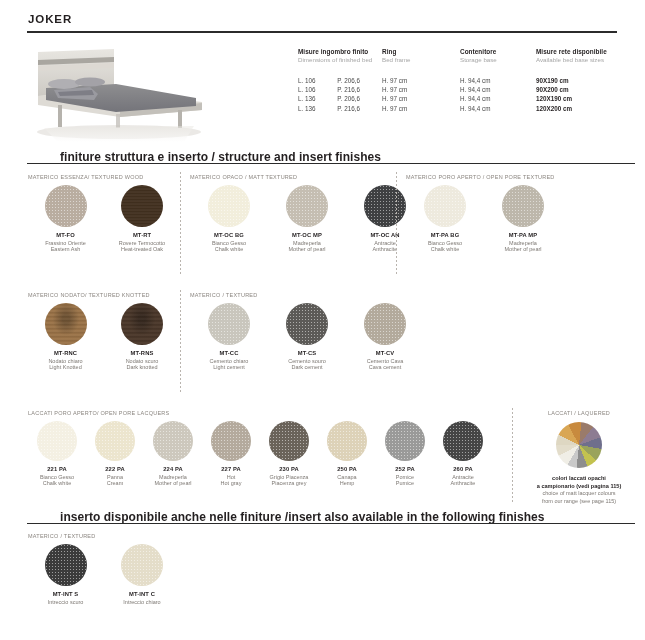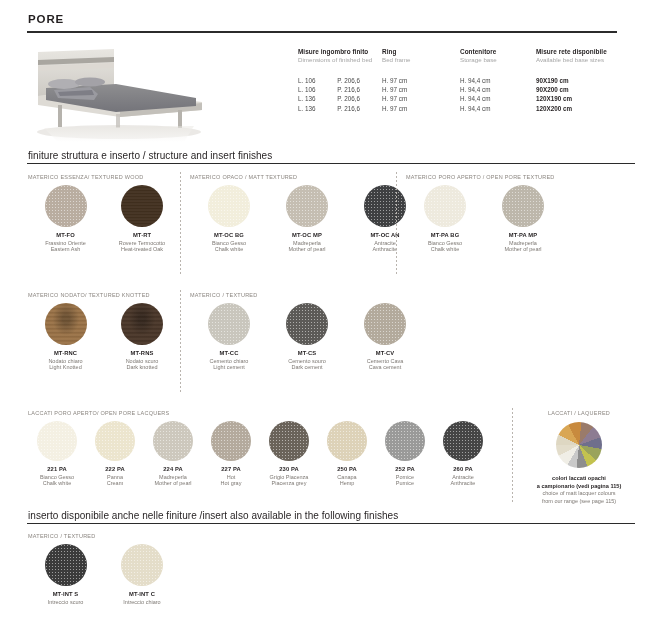--- a/index.html
+++ b/index.html
@@ -83,24 +83,25 @@
     white-space: nowrap;
   }
   .spec-cell.bold {
     font-weight: bold;
     color: #231f20;
   }
 
   
   .section-title {
     position: absolute;
-    font-size: 10px;
-    font-weight: normal;
+    font-size: 12px;
+    font-weight: bold;
     color: #231f20;
     letter-spacing: 0.05px;
+    margin-left: 32px;
   }
   .section-rule {
     position: absolute;
     height: 1px;
     background: #2b2b2b;
   }
 
   
   .group {
     position: absolute;
@@ -203,21 +204,21 @@
     font-size: 5.6px; font-weight: bold; color: #231f20;
     margin-top: 7px; line-height: 7.6px; white-space: nowrap;
   }
   .fan-en {
     font-size: 5.5px; color: #7d7873; line-height: 7.4px; white-space: nowrap;
   }
 </style>
 </head>
 <body>
 
-<div class="page-title">PORE</div>
+<div class="page-title">JOKER</div>
 <div class="title-rule"></div>
 
 <div class="hero">
   <svg class="bed-svg" viewBox="0 0 262 96">
     <defs>
       <linearGradient id="hb" x1="0" y1="0" x2="0" y2="1">
         <stop offset="0%" stop-color="#e8e6e1"></stop>
         <stop offset="100%" stop-color="#cdcac4"></stop>
       </linearGradient>
       <linearGradient id="mat" x1="0" y1="0" x2="0" y2="1">

